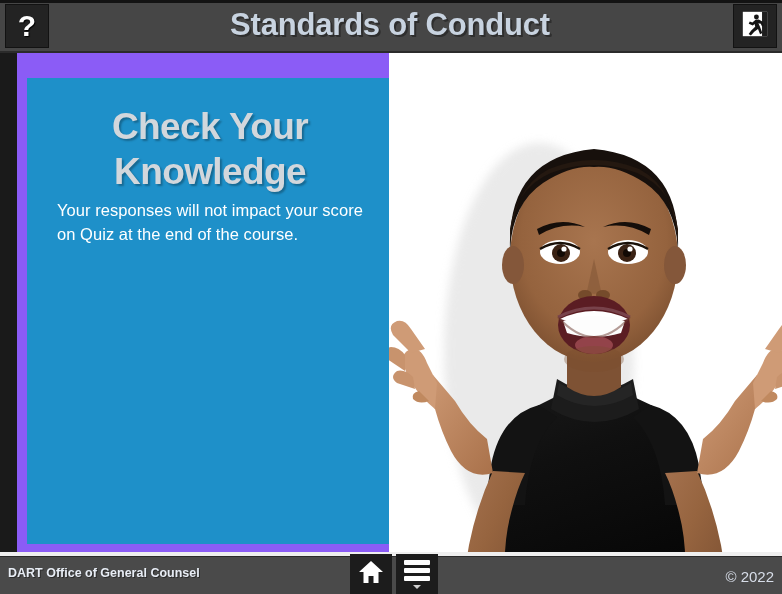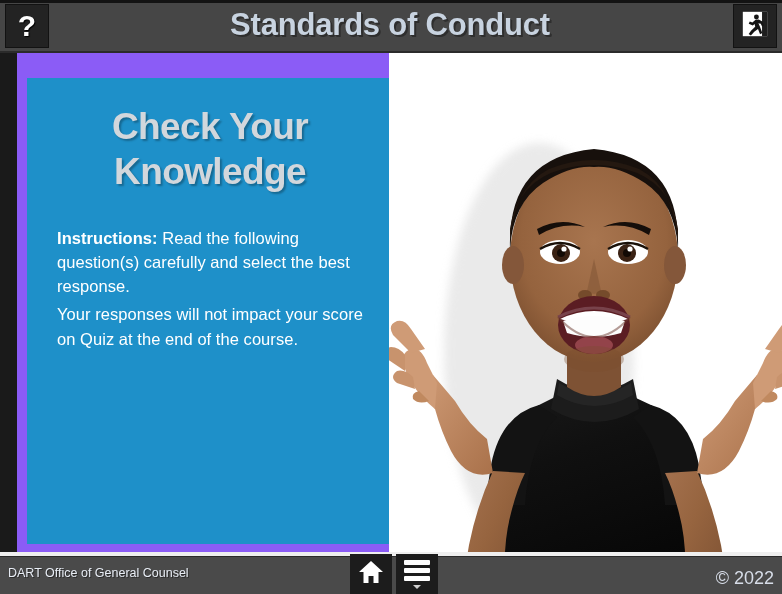--- a/index.html
+++ b/index.html
@@ -144,30 +144,30 @@
     left: 0; top: 552px;
     width: 782px;
     height: 4px;
     background: #efefef;
   }
   .footer-left-text {
     position: absolute;
     left: 8px;
     top: 566px;
     font-size: 12.5px;
-    font-weight: normal;
+    font-weight: bold;
     color: #e8edf5;
     text-shadow: 1px 1px 0 #2b2b2b;
     white-space: nowrap;
   }
   .footer-copy {
     position: absolute;
     right: 8px;
     top: 568px;
-    font-size: 18px;
+    font-size: 15px;
     color: #d7dde8;
     white-space: nowrap;
   }
   .foot-btn {
     position: absolute;
     top: 554px;
     width: 42px;
     height: 40px;
     background: #1e1e1e;
     display: flex;
@@ -331,23 +331,20 @@
         <path d="M169 264 Q205 246 241 264" stroke="#78434b" stroke-width="3" fill="none"></path>
         <path d="M169 264 Q205 304 241 264" stroke="#6c3a30" stroke-width="2" fill="none" opacity="0.5"></path>
 
         <ellipse cx="205" cy="306" rx="30" ry="13" fill="#7a4e2f" opacity="0.35"></ellipse>
       </svg>
     </div>
 
     <div class="blue-panel">
       <h1 class="panel-heading">Check Your Knowledge</h1>
 
-      <p class="panel-para p1">
-        <b>Instructions:</b><span> Read the following question(s) carefully and select the best response.</span>
-      </p>
 
 
       <p class="panel-para p3">Your responses will not impact your score on Quiz at the end of the course.</p>
     </div>
   </div>
 
   <div class="footer-sep"></div>
   <div class="footer"></div>
 
   <div class="footer-left-text">DART Office of General Counsel</div>

